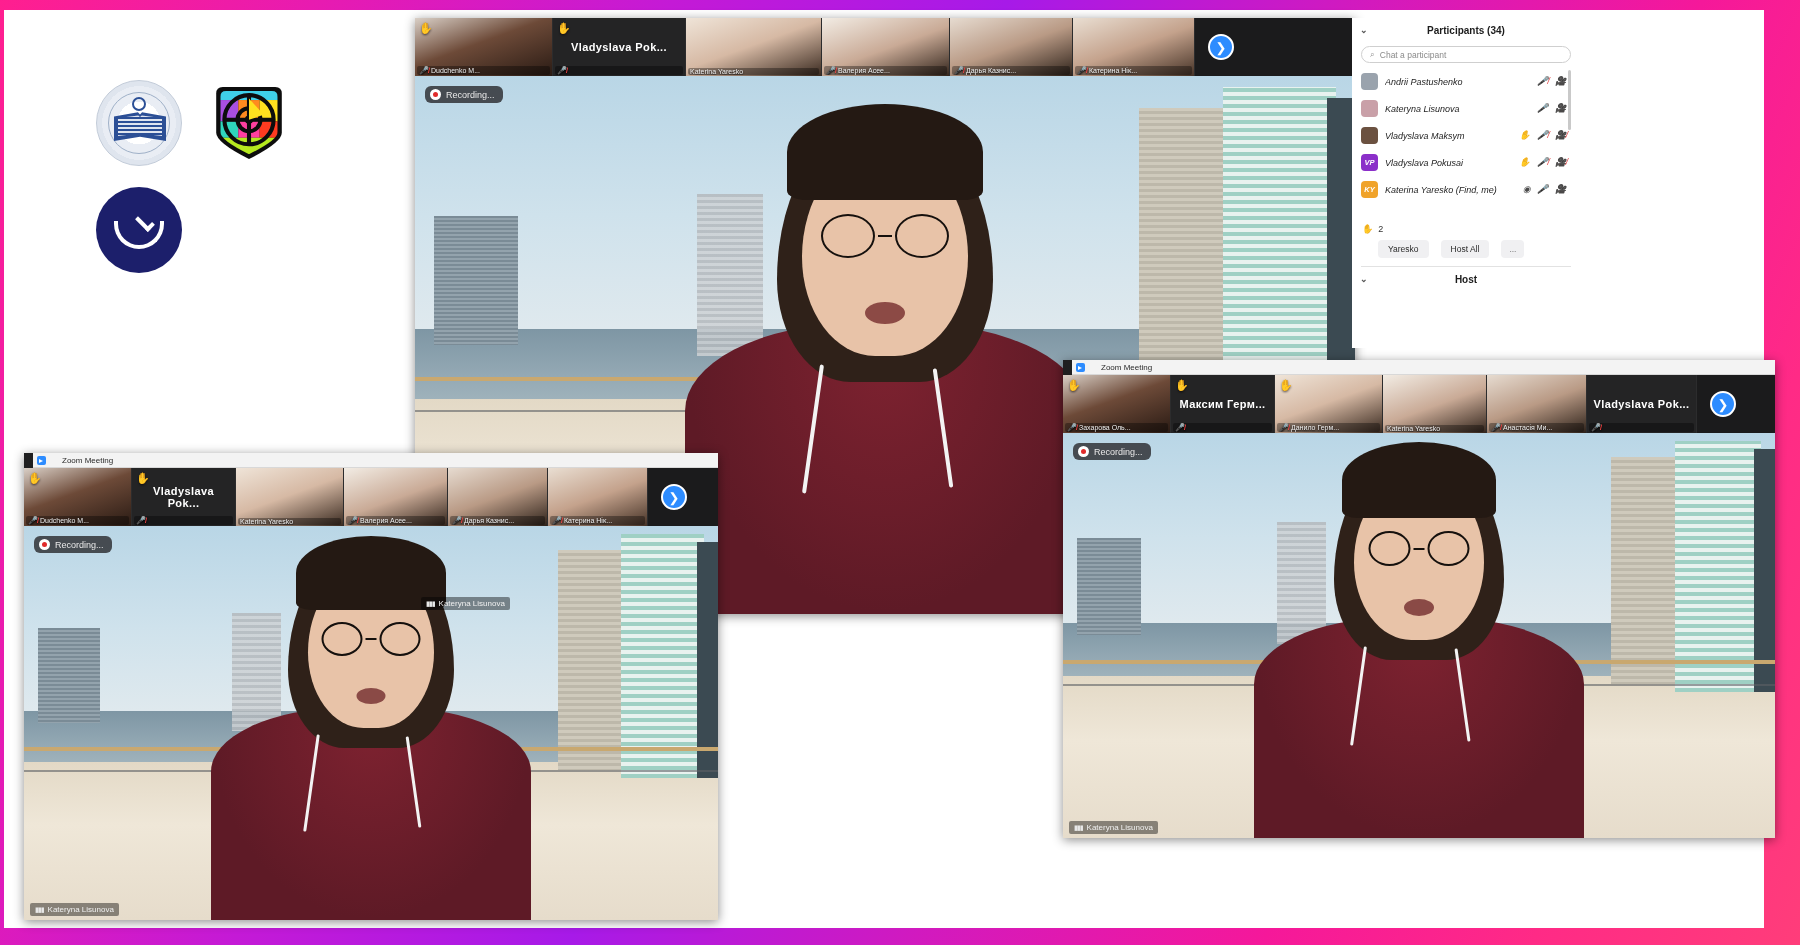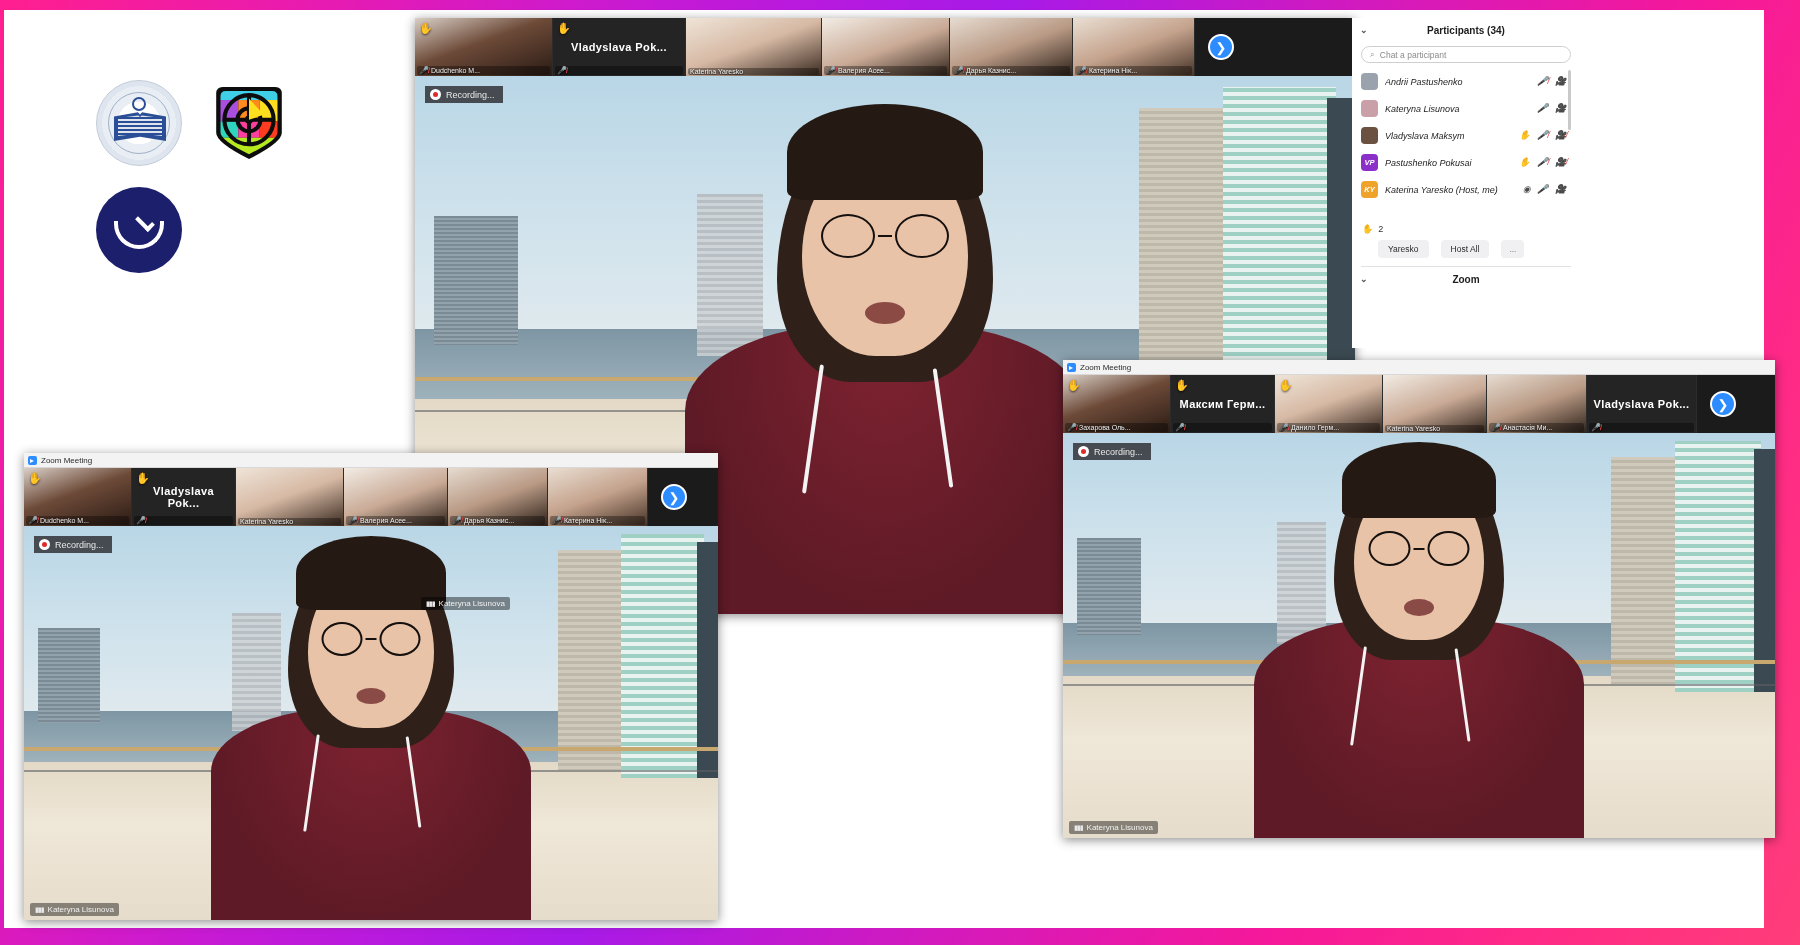--- a/index.html
+++ b/index.html
@@ -24,22 +24,23 @@
     left: 4px; top: 10px; right: 36px; bottom: 17px;
     background: #ffffff;
   }
 
   .stage { position: absolute; left: 0; top: 0; width: 1800px; height: 945px; }
 
   
   .zwin { position: absolute; background: #1f1f20; box-shadow: 0 2px 10px rgba(0,0,0,.45); }
   .titlebar {
     height: 15px; background: #f3f3f3; display: flex; align-items: center;
-    gap: 4px; padding: 0 4px; font-size: 8px; color: #2a2a2a;
+    gap: 16px; padding: 0 4px; font-size: 8px; color: #2a2a2a;
     border-bottom: 1px solid #d8d8d8;
+    margin-left: 9px;
   }
   .tb-ico {
     width: 9px; height: 9px; background: #2d8cff; border-radius: 2px;
     position: relative; flex: none;
   }
   .tb-ico::after {
     content: ""; position: absolute; left: 2px; top: 3px;
     border-left: 4px solid #fff; border-top: 2px solid transparent;
     border-bottom: 2px solid transparent;
   }
@@ -77,21 +78,21 @@
     width: 26px; height: 26px; border-radius: 50%; background: #2d8cff;
     border: 2px solid #fff; display: flex; align-items: center; justify-content: center;
     color: #fff; font-size: 13px; line-height: 1;
   }
 
   
   .mainvid { position: relative; overflow: hidden; background: #0d0d0e; }
   .recbadge {
     position: absolute; left: 10px; top: 10px; z-index: 6;
     background: rgba(40,40,44,.80); color: #e9e9e9; font-size: 9px;
-    padding: 3px 8px 3px 5px; border-radius: 0; display: flex;
+    padding: 3px 8px 3px 5px; border-radius: 6px; display: flex;
     align-items: center; gap: 5px;
   }
   .recdot {
     width: 11px; height: 11px; border-radius: 50%;
     background: #fff; display: flex; align-items: center; justify-content: center;
   }
   .recdot i { width: 5px; height: 5px; border-radius: 50%; background: #e02b2b; display: block; }
   .botname {
     position: absolute; left: 6px; bottom: 4px; z-index: 6;
     background: rgba(0,0,0,.42); color: #f0f0f0; font-size: 8px;
@@ -591,30 +592,30 @@
           <div class="avt" style="background: rgb(107, 81, 64);"></div>
           <div class="pname">Vladyslava Maksym</div>
           <div class="picons">
             <span class="ic">✋</span>
             <span class="ic red">🎤̸</span>
             <span class="ic red">🎥̸</span>
           </div>
         </div>
         <div class="prow">
           <div class="avt" style="background: rgb(139, 47, 201);">VP</div>
-          <div class="pname">Pastushenko Pokusai</div>
+          <div class="pname">Vladyslava Pokusai</div>
           <div class="picons">
             <span class="ic">✋</span>
             <span class="ic red">🎤̸</span>
             <span class="ic red">🎥̸</span>
           </div>
         </div>
         <div class="prow">
           <div class="avt" style="background: rgb(240, 163, 42);">KY</div>
-          <div class="pname">Katerina Yaresko (Host, me)</div>
+          <div class="pname">Katerina Yaresko (Find, me)</div>
           <div class="picons">
             <span class="ic">◉</span>
             <span class="ic">🎤</span>
             <span class="ic">🎥</span>
           </div>
         </div>
 
     <div class="scrollbar"></div>
       </div>
     <div class="handcount">
@@ -622,17 +623,17 @@
       <span>2</span>
     </div>
     <div class="pbtns">
       <button class="pbtn">Yaresko</button>
       <button class="pbtn">Host All</button>
       <button class="pbtn small">...</button>
     </div>
     <div class="divider"></div>
     <div class="panel-head">
       <span class="chev">⌄</span>
-      <span class="ttl">Zoom</span>
+      <span class="ttl">Host</span>
     </div>
   </div>
 
 </div>
 
 </body></html>

